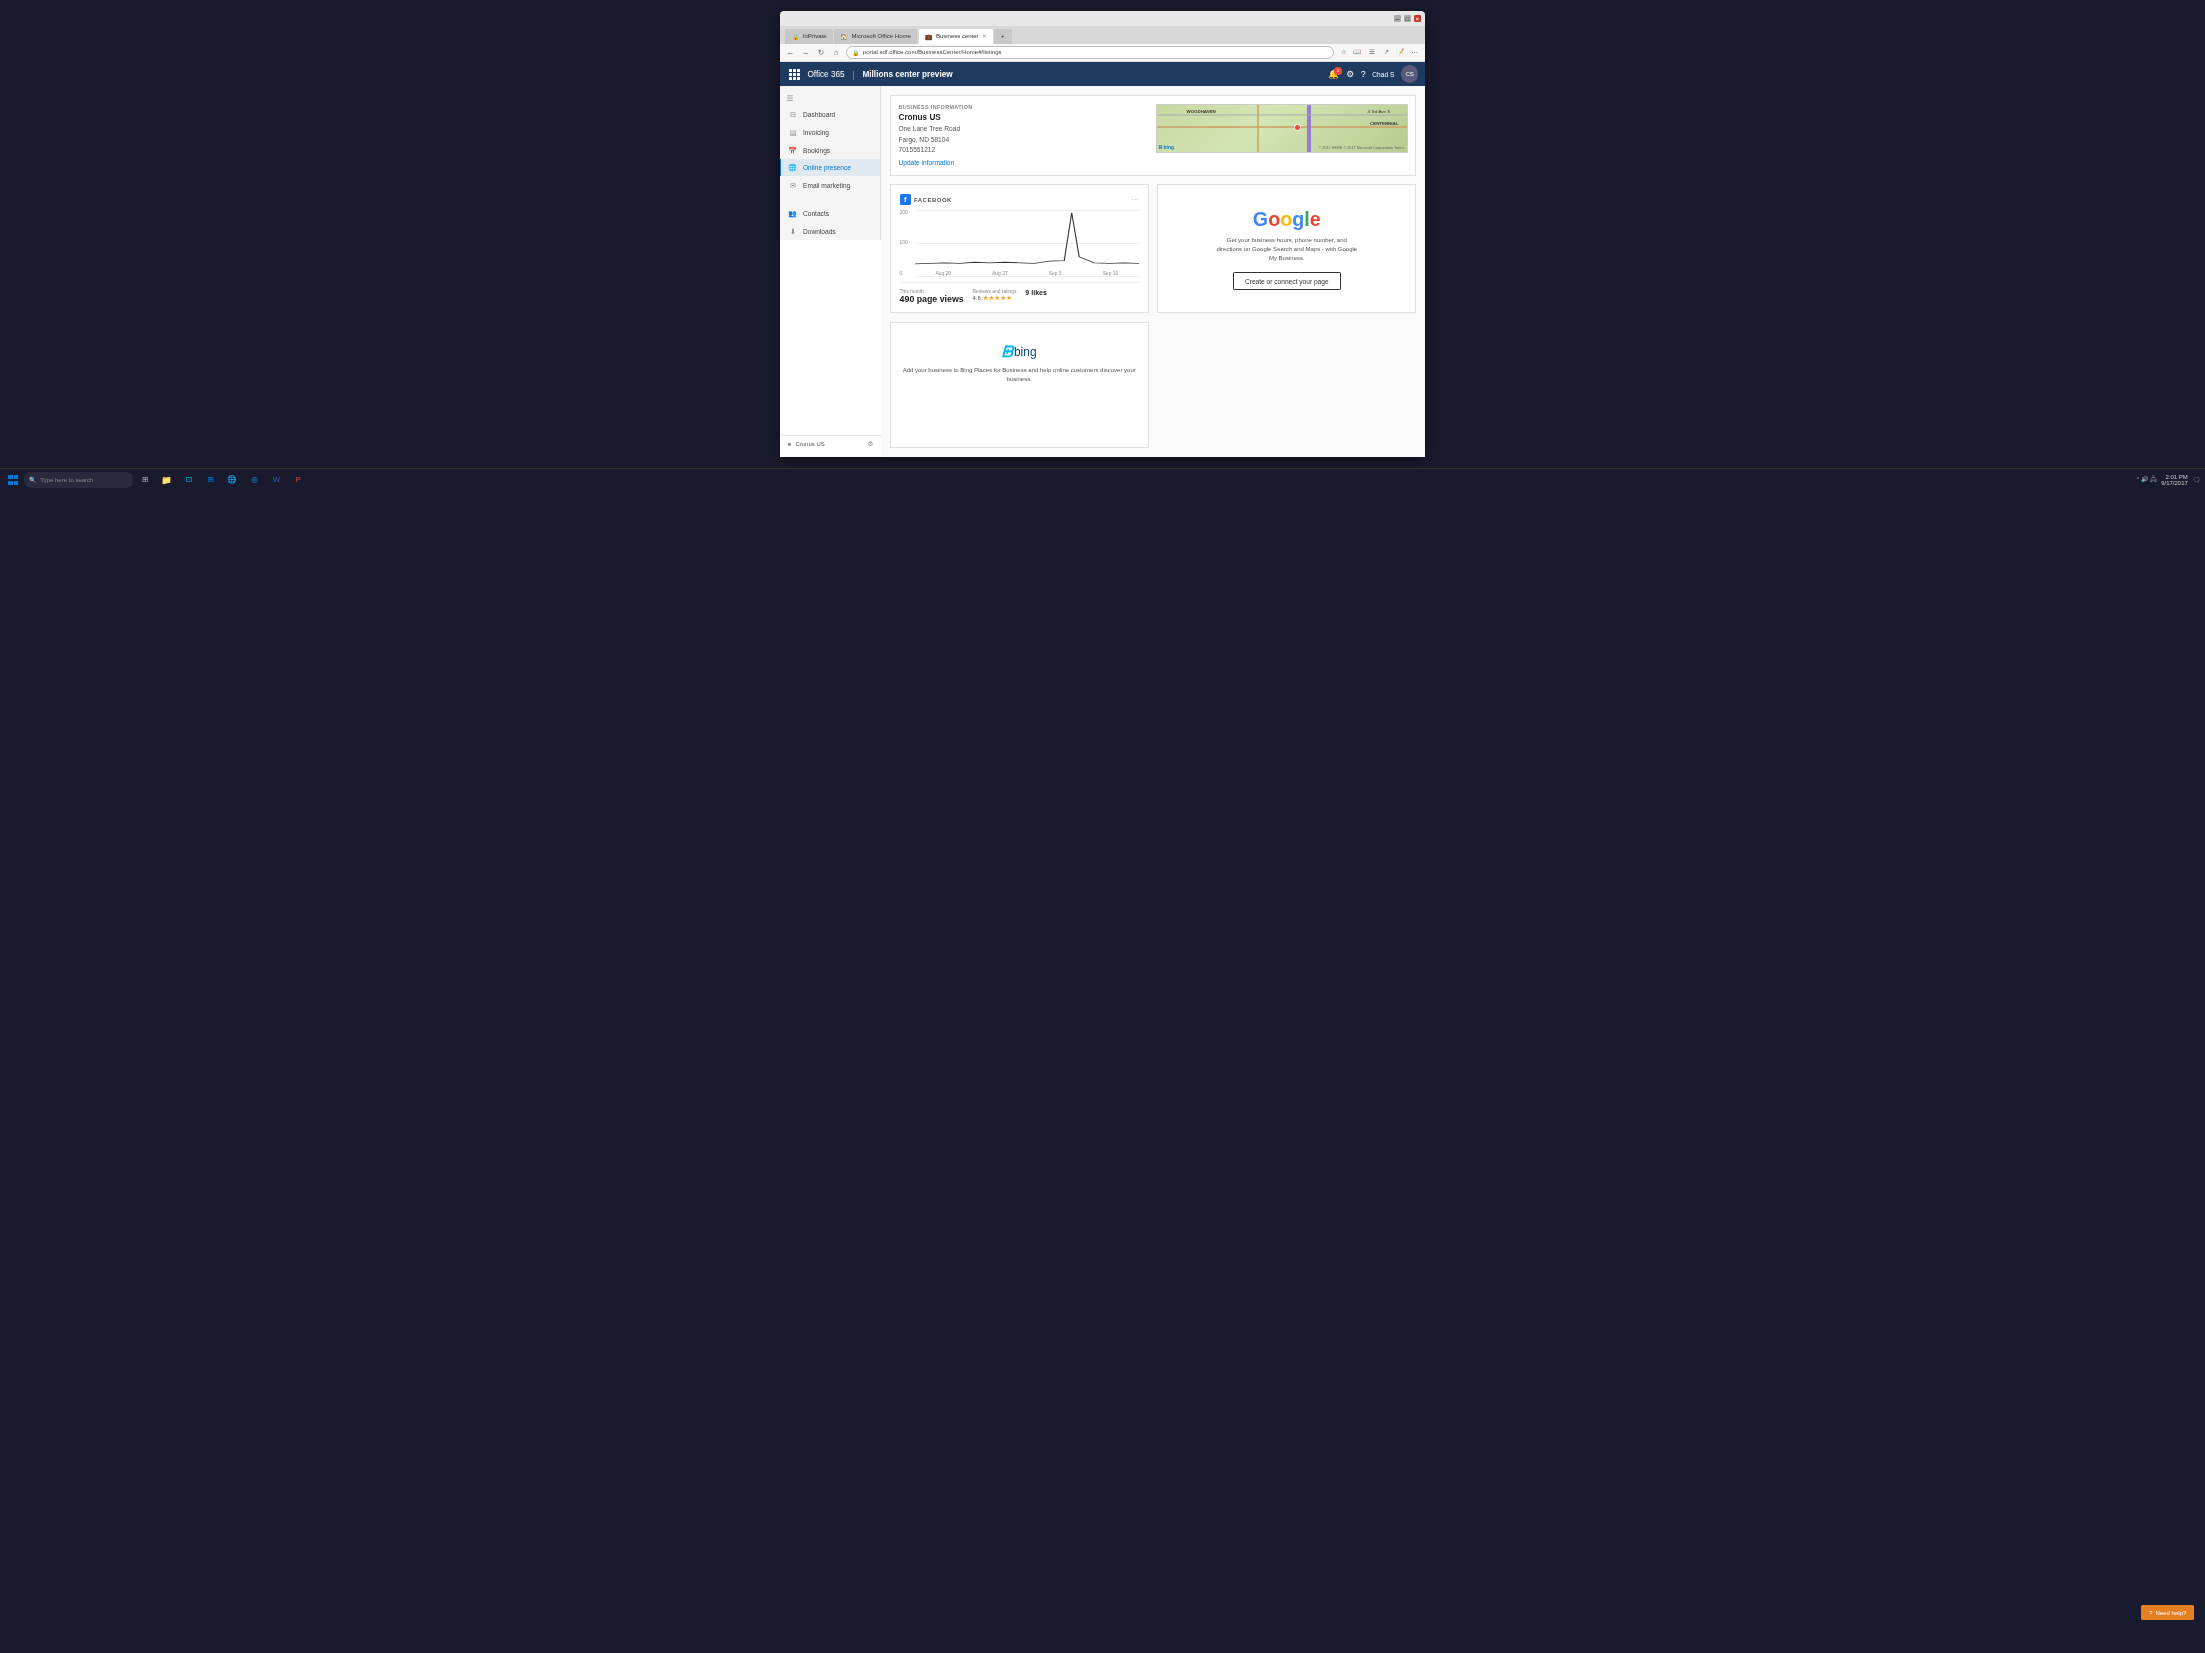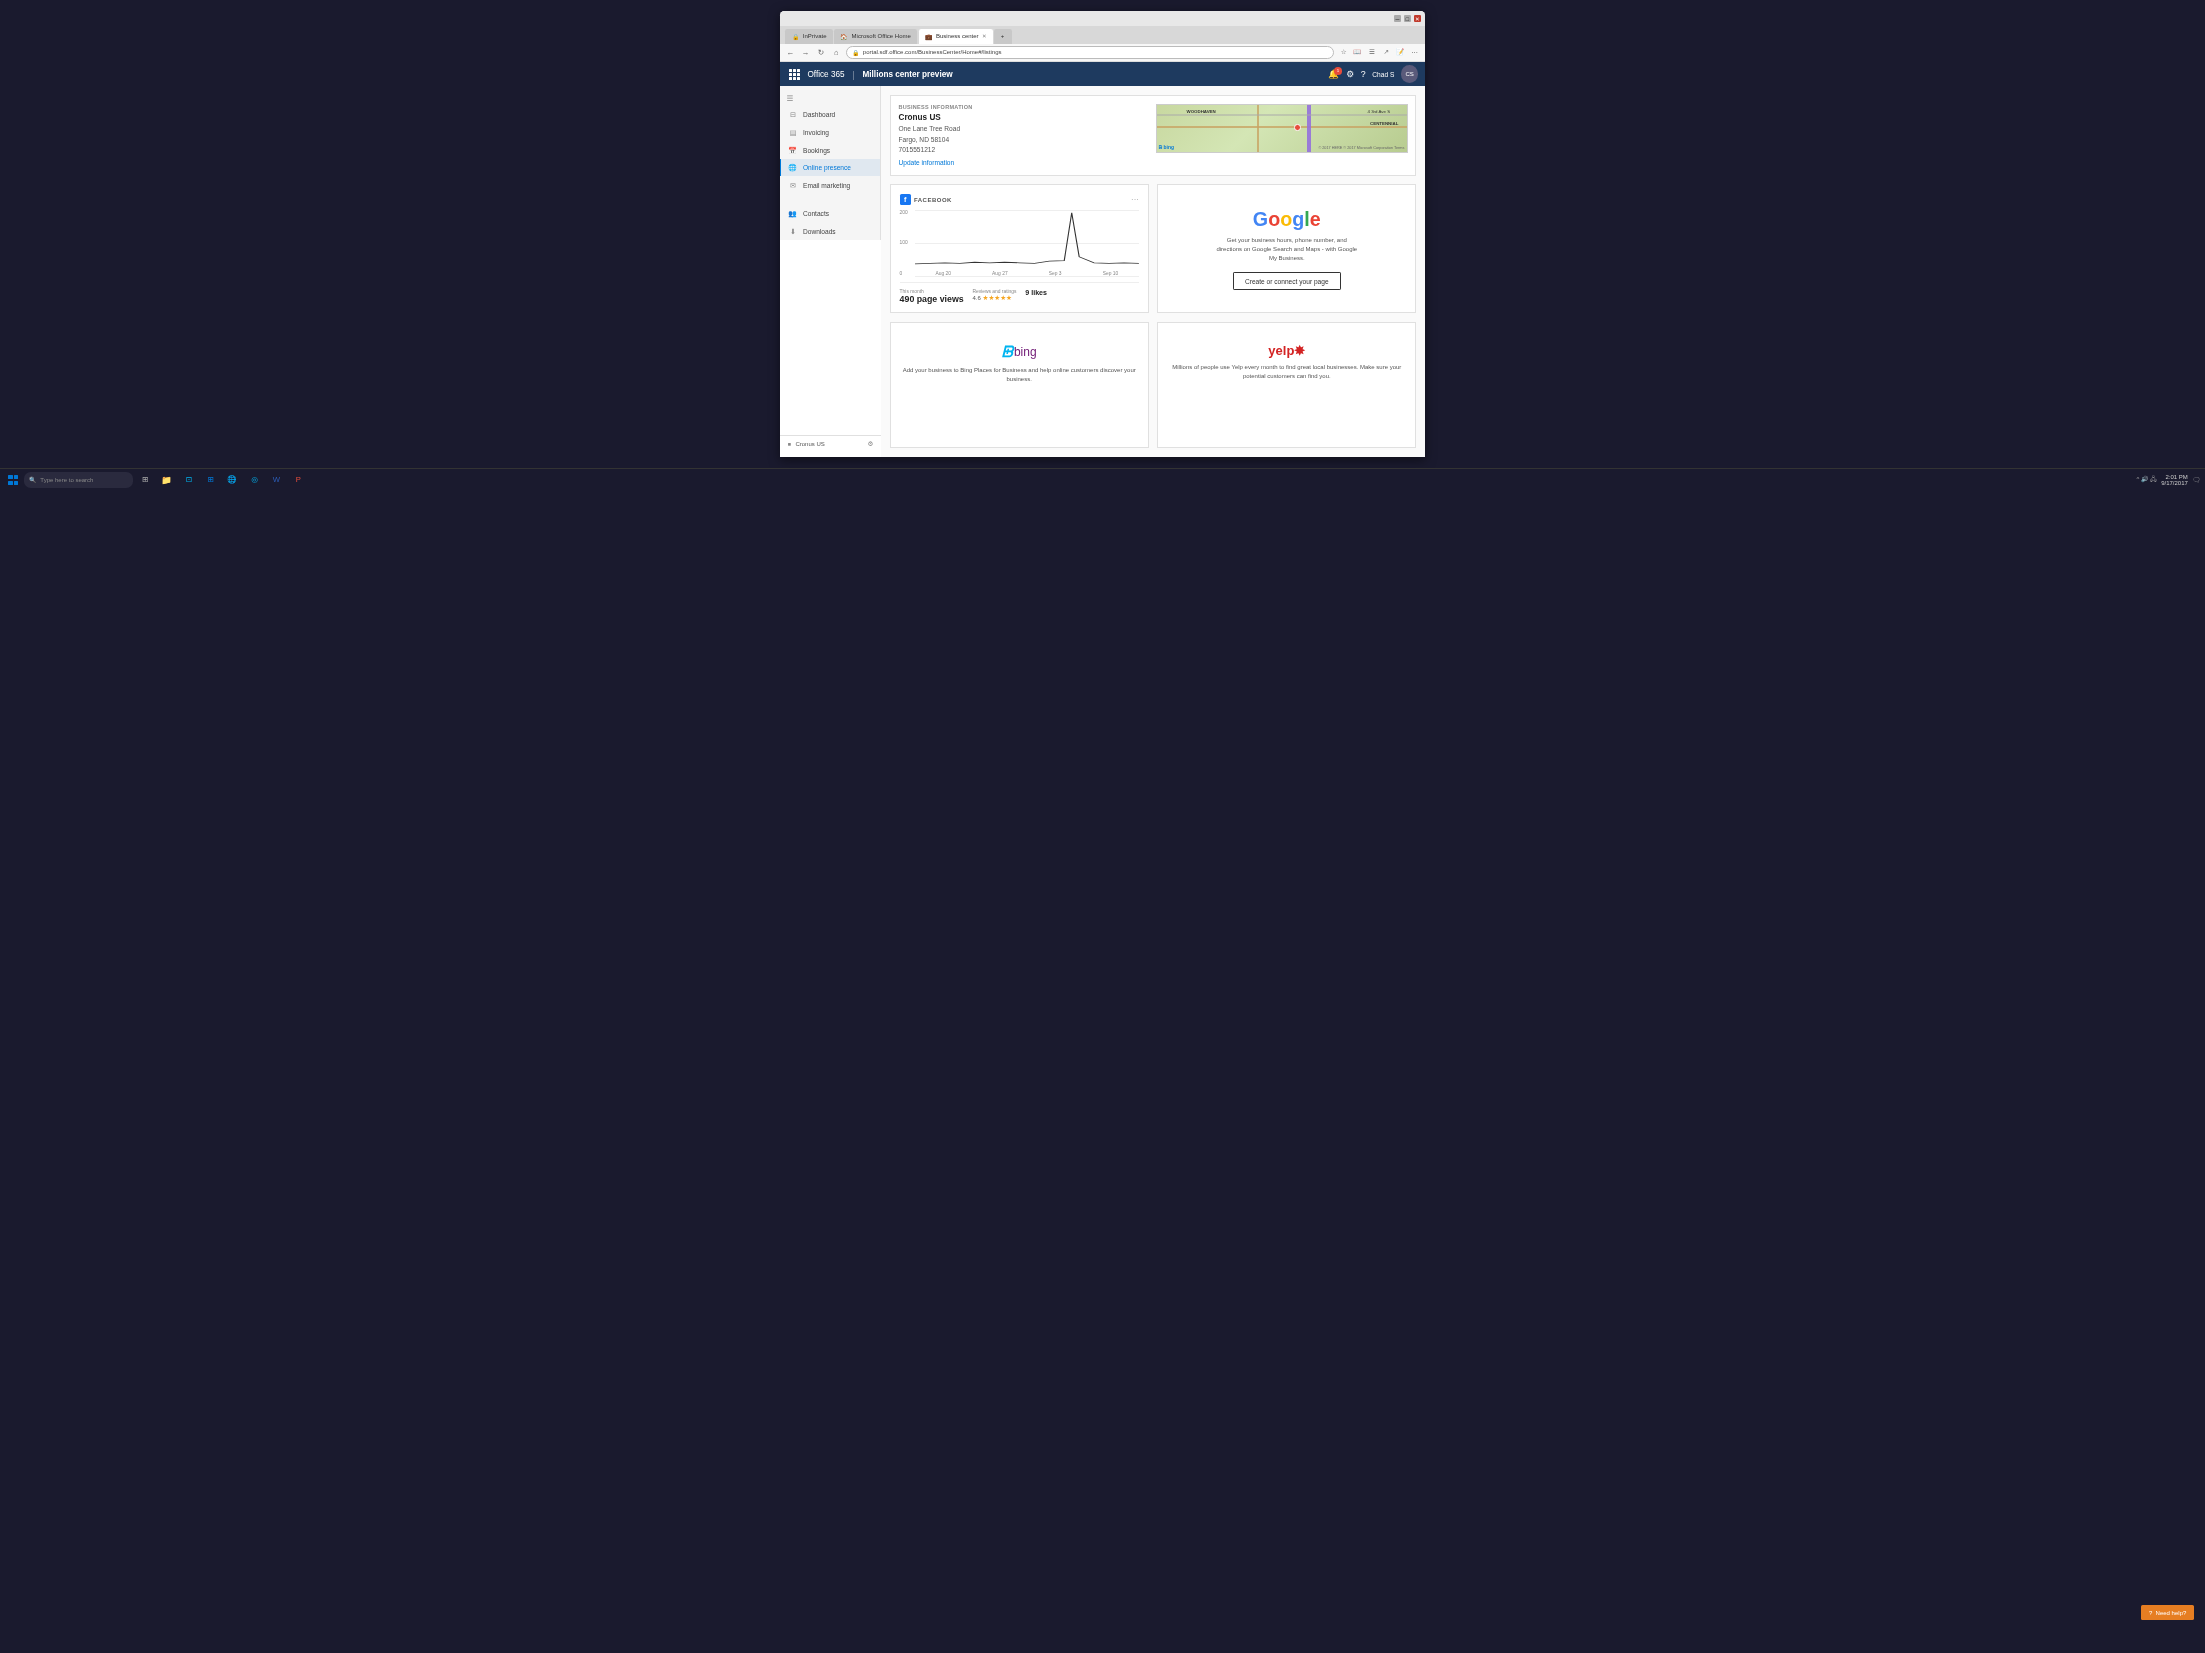--- a/index.html
+++ b/index.html
@@ -536,34 +536,26 @@
               <span class="g-blue">G</span><span class="g-red">o</span><span class="g-yellow">o</span><span class="g-blue">g</span><span class="g-green">l</span><span class="g-red">e</span>
             </div>
             <div class="google-desc">Get your business hours, phone number, and directions on Google Search and Maps - with Google My Business.</div>
             <button class="connect-btn">Create or connect your page</button>
           </div>
 
           <div class="service-card">
             <div class="bing-card-inner">
               <div class="bing-logo-big">
                 <span class="bing-b-icon" style="color:#00b4f0;">ᗸ</span>
-                <span style="color:#701a75;font-size:12px;font-weight:300;text-align:center;">bing</span>
+                <span style="color:#0c4a6e;font-size:12px;font-weight:300;text-align:center;">bing</span>
               </div>
               <div class="bing-desc">Add your business to Bing Places for Business and help online customers discover your business.</div>
             </div>
           </div>
 
-          <div class="service-card">
-            <div class="yelp-card-inner">
-              <div class="yelp-logo">
-                yelp<span class="yelp-burst">✸</span>
-              </div>
-              <div class="yelp-desc">Millions of people use Yelp every month to find great local businesses. Make sure your potential customers can find you.</div>
-            </div>
-          </div>
 
         </div>
       </div>
     </div>
   </div>
 </div>
 
 <div class="need-help-btn">
   <span>?</span>
   <span>Need help?</span>

